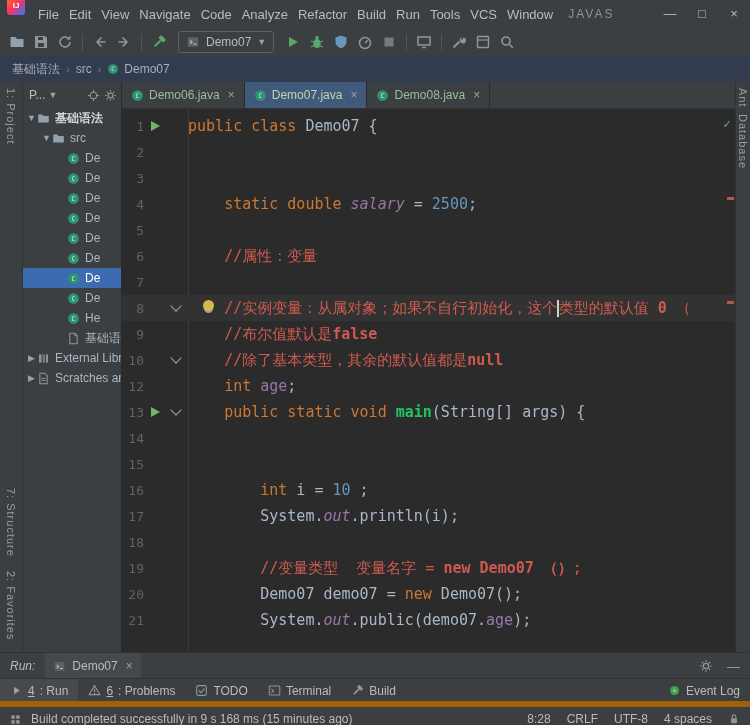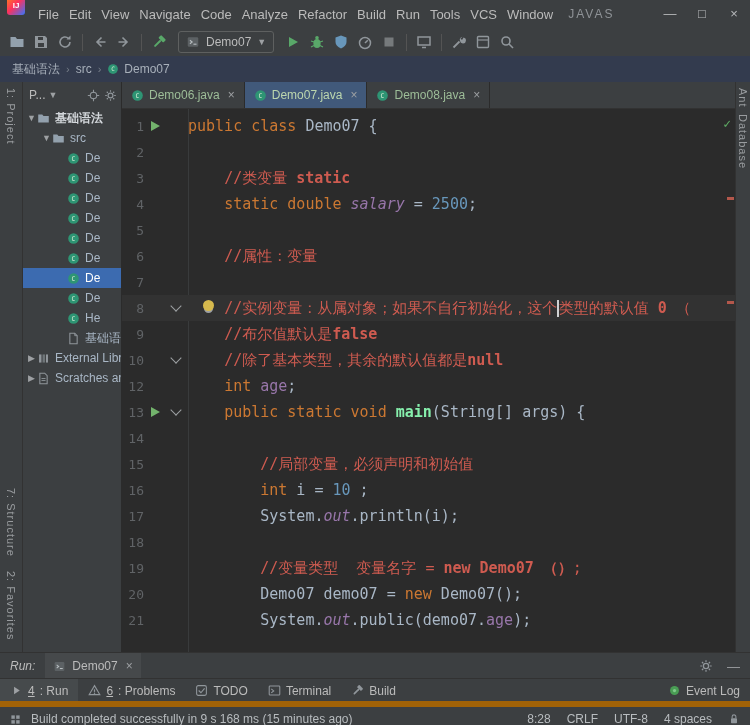--- a/index.html
+++ b/index.html
@@ -86,21 +86,21 @@
             border-right:1.6px solid #9da0a3;border-bottom:1.6px solid #9da0a3;transform:rotate(45deg);}
   .bulb{position:absolute;left:81px;top:5px;width:11px;height:11px;border-radius:50%;
         background:#d6b94d;box-shadow:0 3px 0 -1px #9da0a3;}
   .lc{white-space:pre;color:#a9b7c6;}
   .s-k{color:#cc7832;}
   .s-c{color:#cf5b50;}
   .s-cb{color:#cf5b50;font-weight:bold;}
   .s-n{color:#6897bb;}
   .s-f{color:#9876aa;}
   .s-fi{color:#9876aa;font-style:italic;}
-  .s-m{color:#86efac;font-weight:bold;}
+  .s-m{color:#22c55e;font-weight:bold;}
   .s-p{color:#a9b7c6;}
   .cursor{display:inline-block;width:1.5px;height:17px;background:#d0d1d2;vertical-align:text-bottom;}
   .check{position:absolute;top:7px;right:5px;color:#5fad65;font-size:13px;font-weight:bold;}
   .stripe-mark{position:absolute;right:2px;width:7px;height:3px;background:#b3574b;}
 
   
   .run-header{position:absolute;left:0;right:0;top:652px;height:26px;background:#3c3f41;
               border-top:1px solid #323232;display:flex;align-items:center;padding:0 10px;font-size:12px;}
   .run-title{color:#bbbbbb;margin-right:10px;font-style:italic;}
   .run-tab{display:flex;align-items:center;gap:6px;padding:0 8px;height:100%;background:#46494b;}
@@ -493,21 +493,20 @@
           <span class="lc"><span class="s-k">public</span><span class="s-p"> </span><span class="s-k">class</span><span class="s-p"> Demo07 {</span></span>
         </div>
         <div class="line">
           <span class="ln">2</span>
           <span class="marks"></span>
           <span class="lc"></span>
         </div>
         <div class="line">
           <span class="ln">3</span>
           <span class="marks"></span>
-          <span class="lc"><span class="s-p">    </span><span class="s-c">//类变量 </span><span class="s-cb">static</span></span>
         </div>
         <div class="line">
           <span class="ln">4</span>
           <span class="marks"></span>
           <span class="lc"><span class="s-p">    </span><span class="s-k">static</span><span class="s-p"> </span><span class="s-k">double</span><span class="s-p"> </span><span class="s-fi">salary</span><span class="s-p"> = </span><span class="s-n">2500</span><span class="s-p">;</span></span>
         </div>
         <div class="line">
           <span class="ln">5</span>
           <span class="marks"></span>
           <span class="lc"></span>
@@ -556,21 +555,21 @@
           <span class="lc"><span class="s-p">    </span><span class="s-k">public</span><span class="s-p"> </span><span class="s-k">static</span><span class="s-p"> </span><span class="s-k">void</span><span class="s-p"> </span><span class="s-m">main</span><span class="s-p">(String[] args) {</span></span>
         </div>
         <div class="line">
           <span class="ln">14</span>
           <span class="marks"></span>
           <span class="lc"></span>
         </div>
         <div class="line">
           <span class="ln">15</span>
           <span class="marks"></span>
-          <span class="lc"><span class="s-p">        </span><span class="s-c">//局部变量，必须声明和初始值</span></span>
+          <span class="lc"><span class="s-p">        </span></span>
         </div>
         <div class="line">
           <span class="ln">16</span>
           <span class="marks"></span>
           <span class="lc"><span class="s-p">        </span><span class="s-k">int</span><span class="s-p"> i = </span><span class="s-n">10</span><span class="s-p"> ;</span></span>
         </div>
         <div class="line">
           <span class="ln">17</span>
           <span class="marks"></span>
           <span class="lc"><span class="s-p">        System.</span><span class="s-fi">out</span><span class="s-p">.println(i);</span></span>

